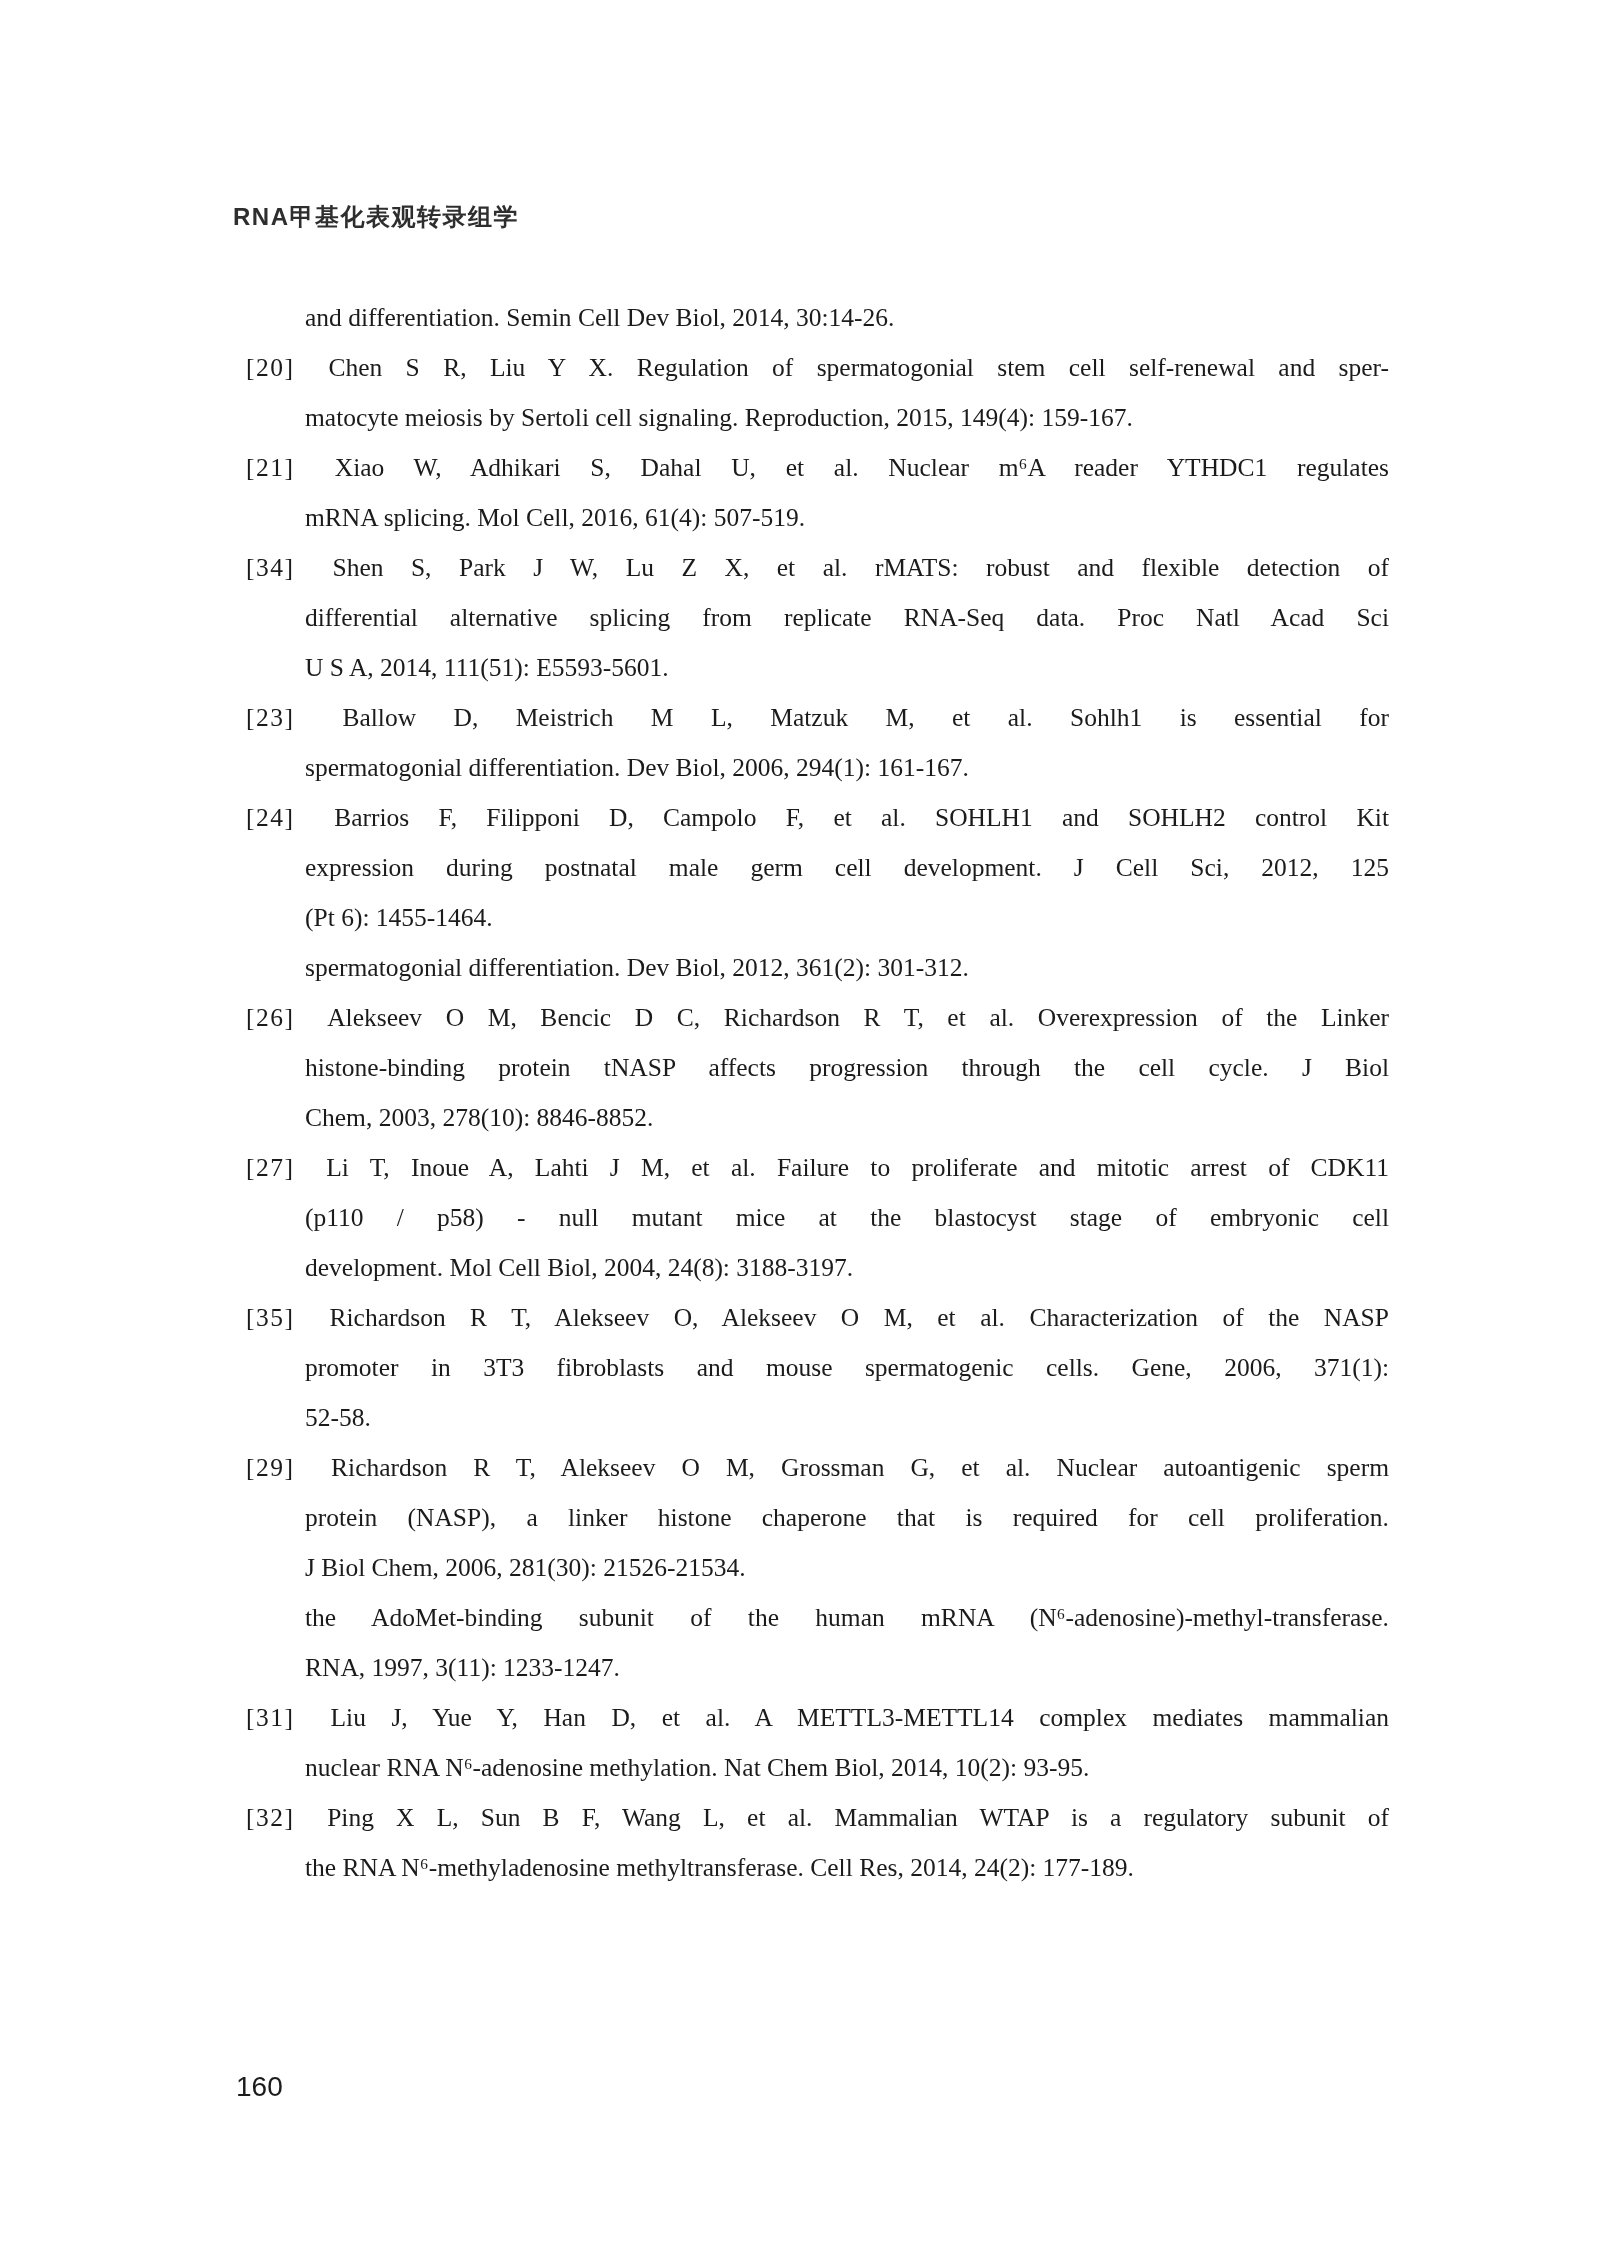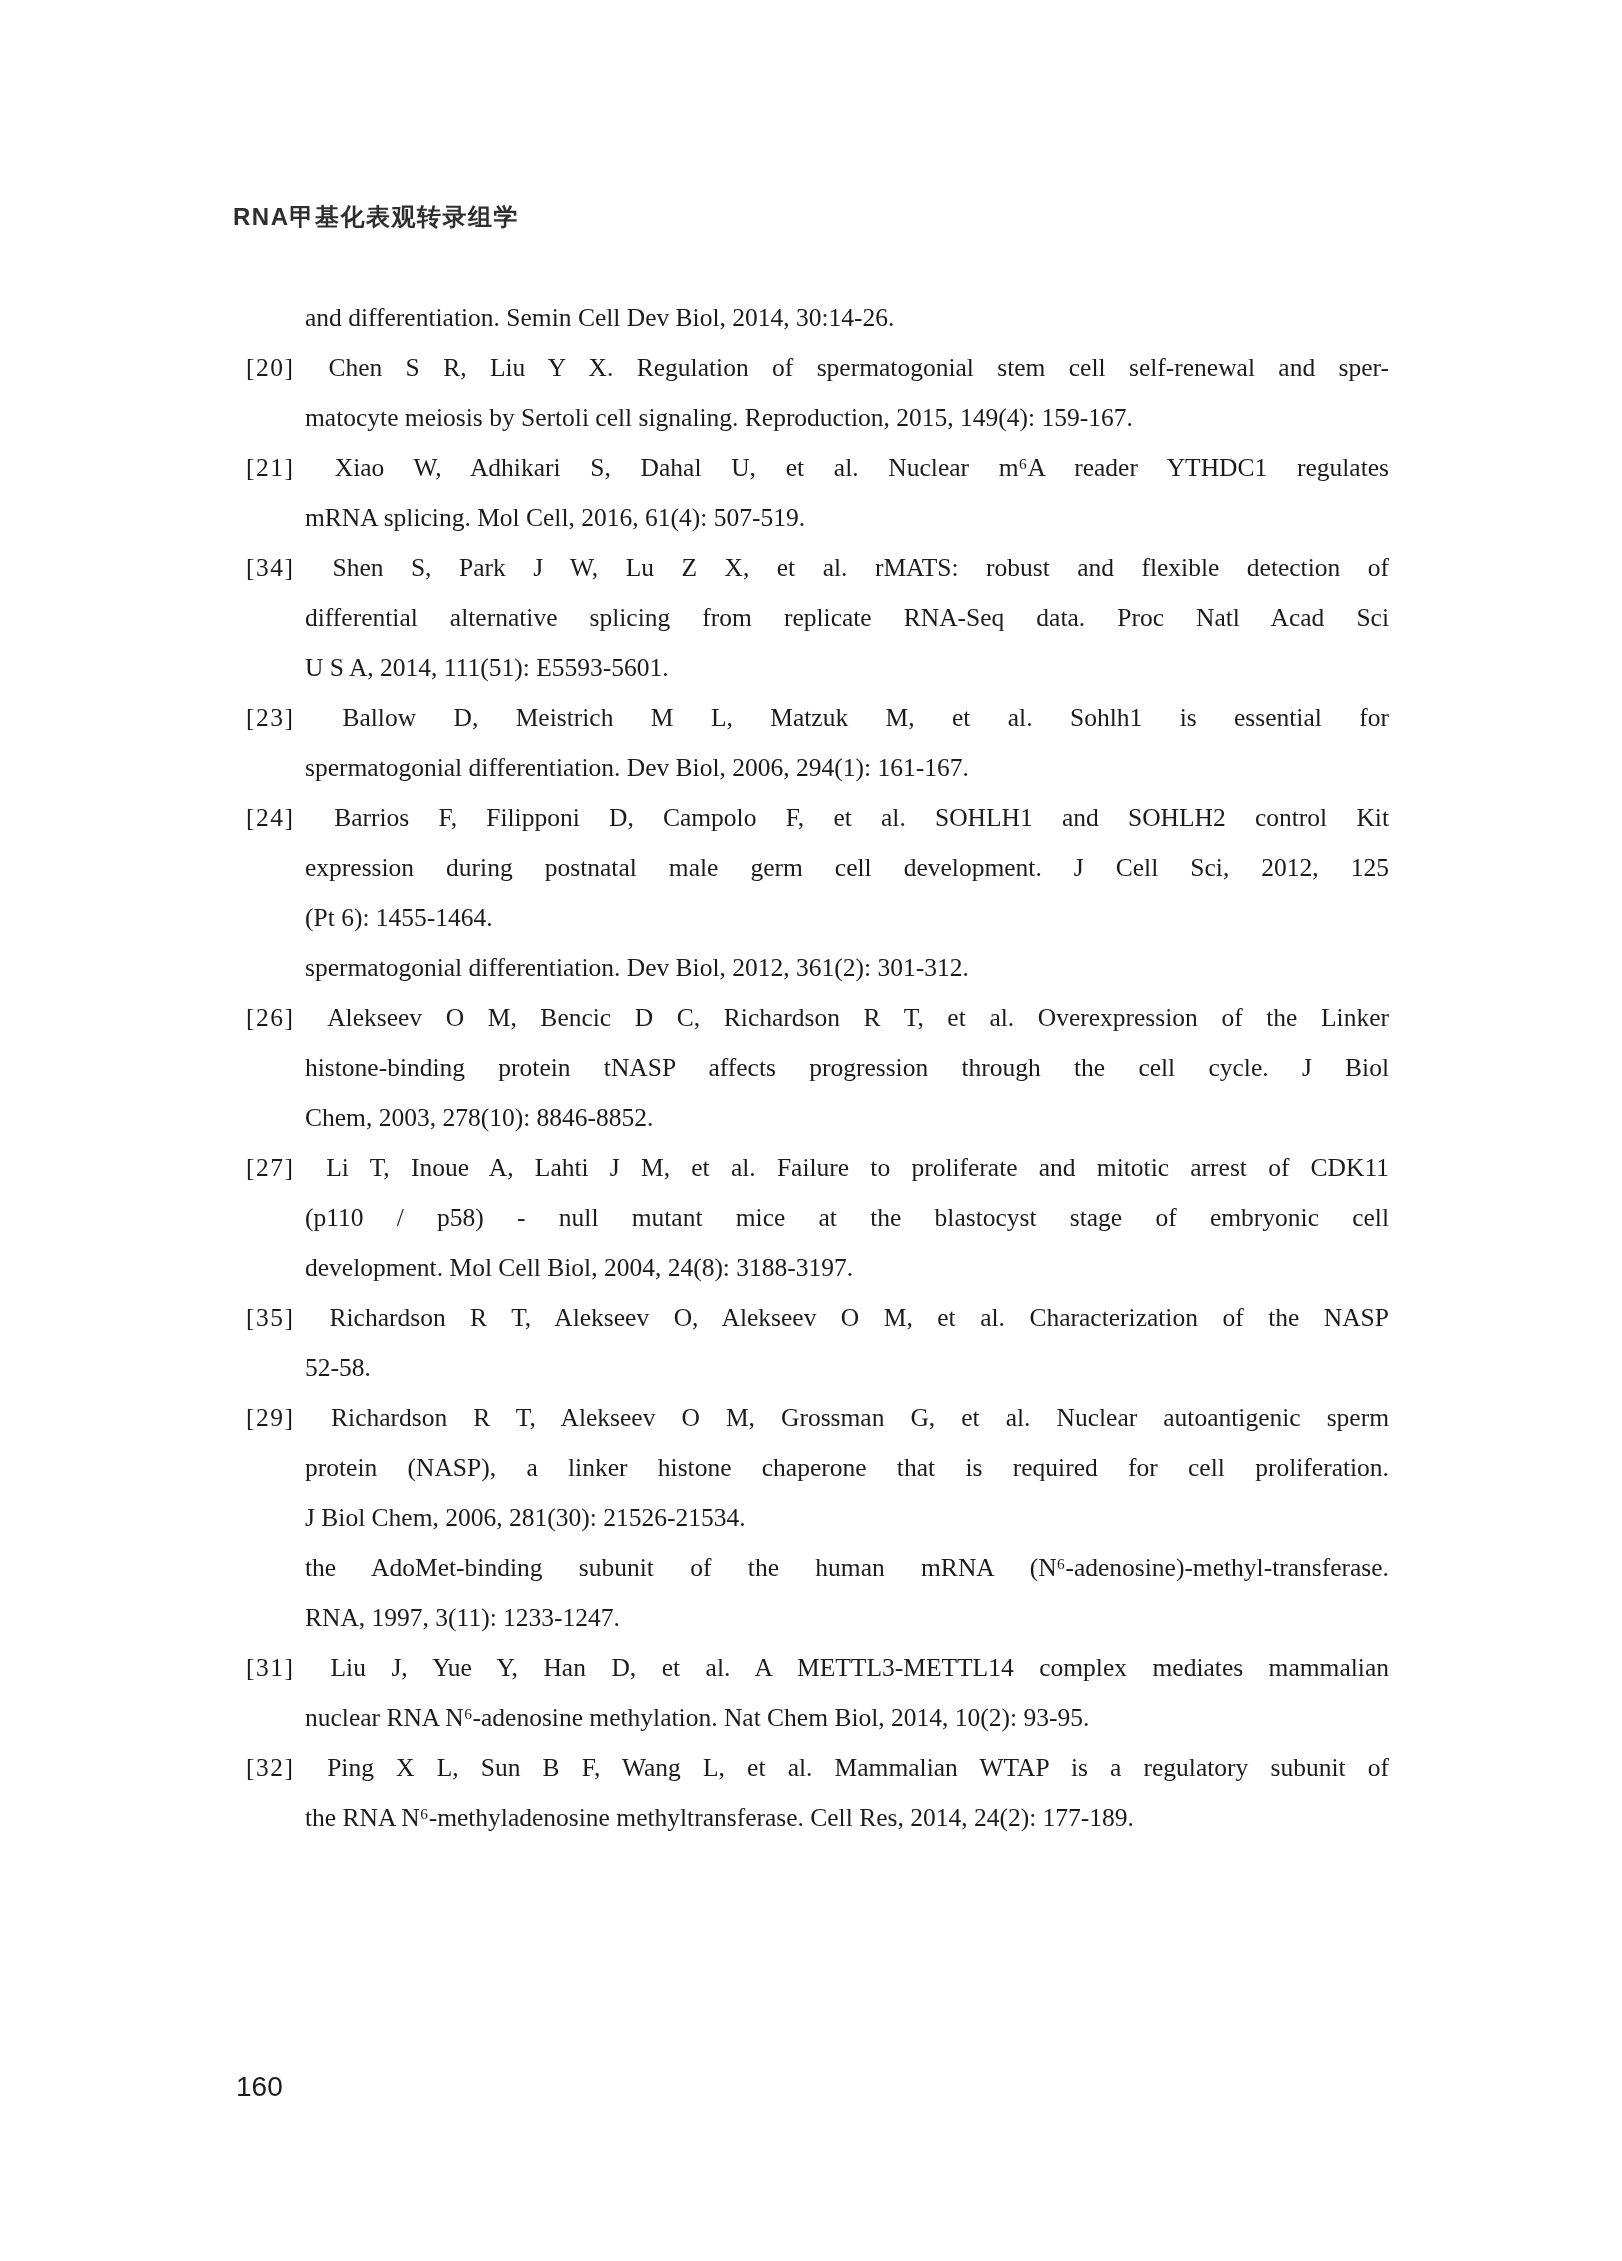--- a/index.html
+++ b/index.html
@@ -148,20 +148,24 @@
     <span class="ref-text">(p110 / p58) - null mutant mice at the blastocyst stage of embryonic cell</span>
   </div>
       <div class="ref-line cont">
     
     <span class="ref-text">development. Mol Cell Biol, 2004, 24(8): 3188-3197.</span>
   </div>
       <div class="ref-line first just">
     <span class="ref-num">[35]</span>
     <span class="ref-text">Richardson R T, Alekseev O, Alekseev O M, et al. Characterization of the NASP</span>
   </div>
+      <div class="ref-line cont just">
+    
+    <span class="ref-text">promoter in 3T3 fibroblasts and mouse spermatogenic cells. Gene, 2006, 371(1):</span>
+  </div>
       <div class="ref-line cont">
     
     <span class="ref-text">52-58.</span>
   </div>
       <div class="ref-line first just">
     <span class="ref-num">[29]</span>
     <span class="ref-text">Richardson R T, Alekseev O M, Grossman G, et al. Nuclear autoantigenic sperm</span>
   </div>
       <div class="ref-line cont just">
     

